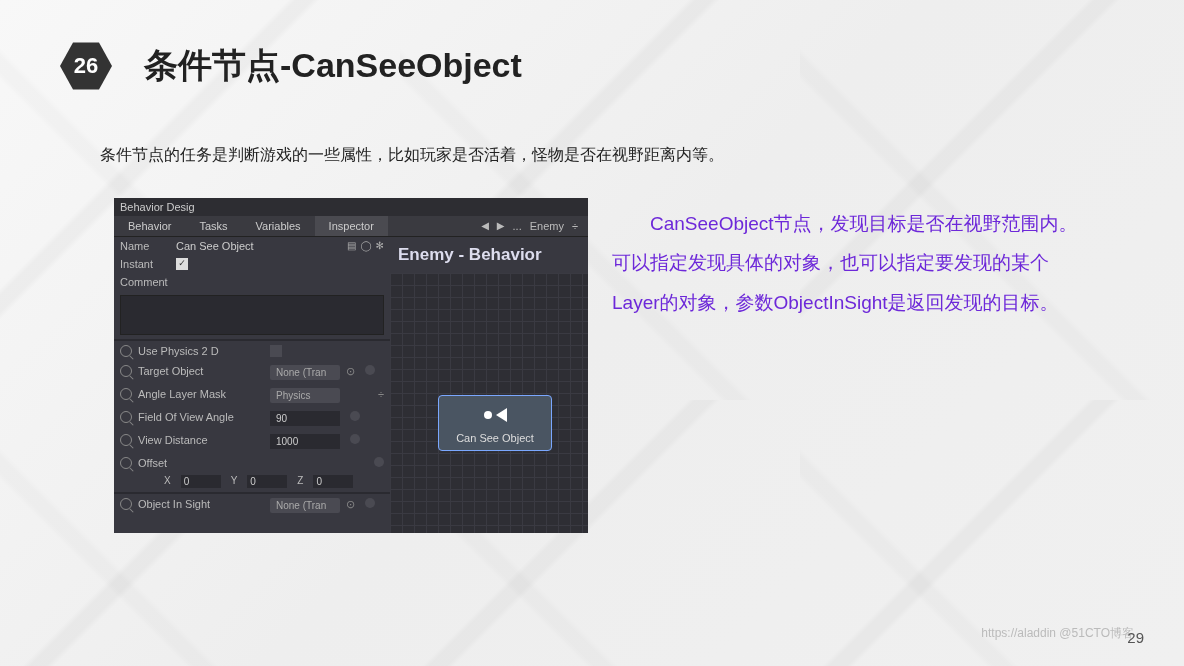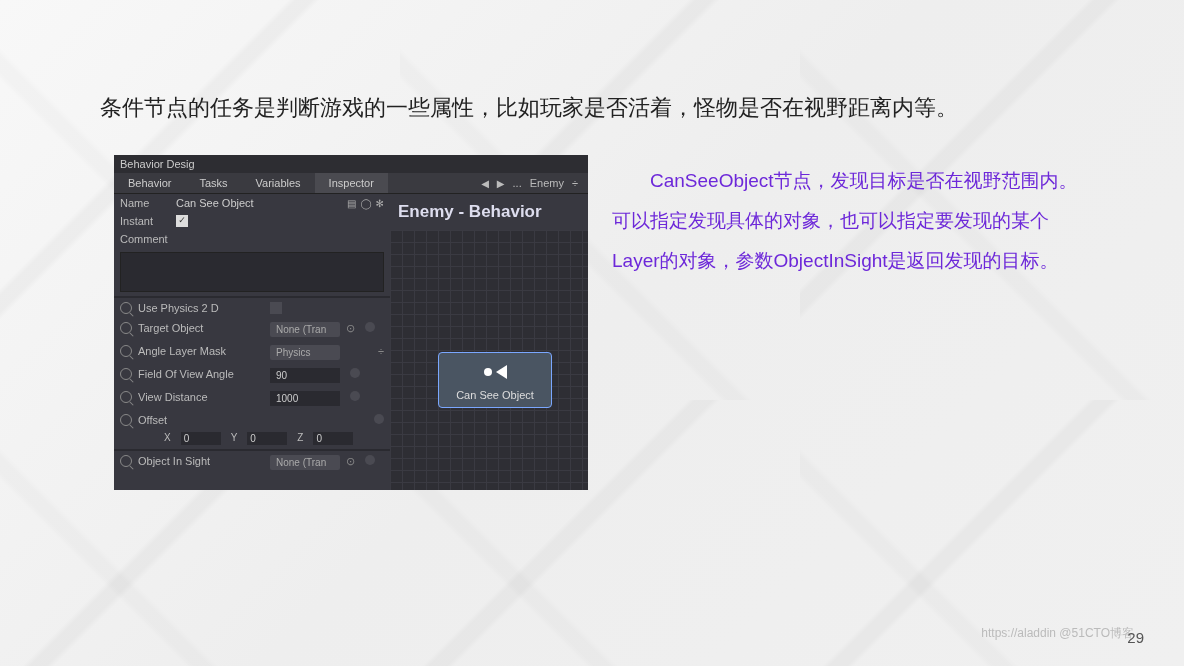--- a/index.html
+++ b/index.html
@@ -6,21 +6,21 @@
 body{width:1184px;height:666px;background:#f5f5f5;font-family:"Microsoft YaHei",sans-serif;position:relative;overflow:hidden;}
 .bg-poly{position:absolute;width:100%;height:100%;background:linear-gradient(135deg,#f8f8f8 0%,#eeeeee 50%,#f0f0f0 100%);}
 .bg-poly::before{content:"";position:absolute;inset:0;background-image:
   linear-gradient(45deg,transparent 40%,rgba(0,0,0,0.02) 41%,rgba(0,0,0,0.02) 43%,transparent 44%),
   linear-gradient(-45deg,transparent 60%,rgba(0,0,0,0.03) 61%,rgba(0,0,0,0.03) 63%,transparent 64%);
   background-size:400px 400px;}
 .container{position:relative;padding:40px 60px;}
 .header{display:flex;align-items:center;gap:32px;}
 .hex{width:52px;height:52px;background:#333;display:flex;align-items:center;justify-content:center;color:#fff;font-size:22px;font-weight:bold;clip-path:polygon(25% 5%,75% 5%,100% 50%,75% 95%,25% 95%,0% 50%);}
 .title{font-size:34px;font-weight:bold;color:#222;}
-.subtitle{margin:50px 40px 30px;font-size:22px;color:#222;line-height:1.6;}
+.subtitle{margin:50px 40px 30px;font-size:16px;color:#222;line-height:1.6;}
 .content{display:flex;gap:24px;margin-left:54px;}
 .panel{width:474px;background:#333338;color:#bbb;font-size:11px;font-family:Arial,sans-serif;}
 .p-title{background:#2d2d32;padding:3px 6px;font-size:11px;color:#ccc;}
 .tabs{display:flex;background:#3a3a40;border-bottom:1px solid #222;}
 .tab{padding:4px 14px;font-size:11px;color:#ccc;cursor:pointer;}
 .tab.active{background:#4a4a50;}
 .tabs-right{margin-left:auto;display:flex;align-items:center;gap:8px;padding:0 10px;}
 .arrow{color:#bbb;font-size:10px;}
 .main-area{display:flex;}
 .inspector{width:276px;background:#383840;}
@@ -54,20 +54,24 @@
 .desc p.noindent{text-indent:0;}
 .pagenum{position:absolute;right:40px;bottom:20px;color:#555;font-size:15px;}
 .watermark{position:absolute;right:50px;bottom:24px;color:#bbb;font-size:12px;}
 .top-icons{margin-left:auto;display:flex;gap:4px;align-items:center;font-size:10px;color:#aaa;}
 </style>
 </head>
 <body>
 
 <div class="bg-poly"></div>
 <div class="container">
+  <div class="header">
+    <div class="hex">26</div>
+    <div class="title">条件节点-CanSeeObject</div>
+  </div>
 
   <div class="subtitle">条件节点的任务是判断游戏的一些属性，比如玩家是否活着，怪物是否在视野距离内等。</div>
 
   <div class="content">
     <div class="panel">
       <div class="p-title">Behavior Desig</div>
       <div class="tabs">
         <div class="tab">Behavior</div>
         <div class="tab">Tasks</div>
         <div class="tab">Variables</div>

